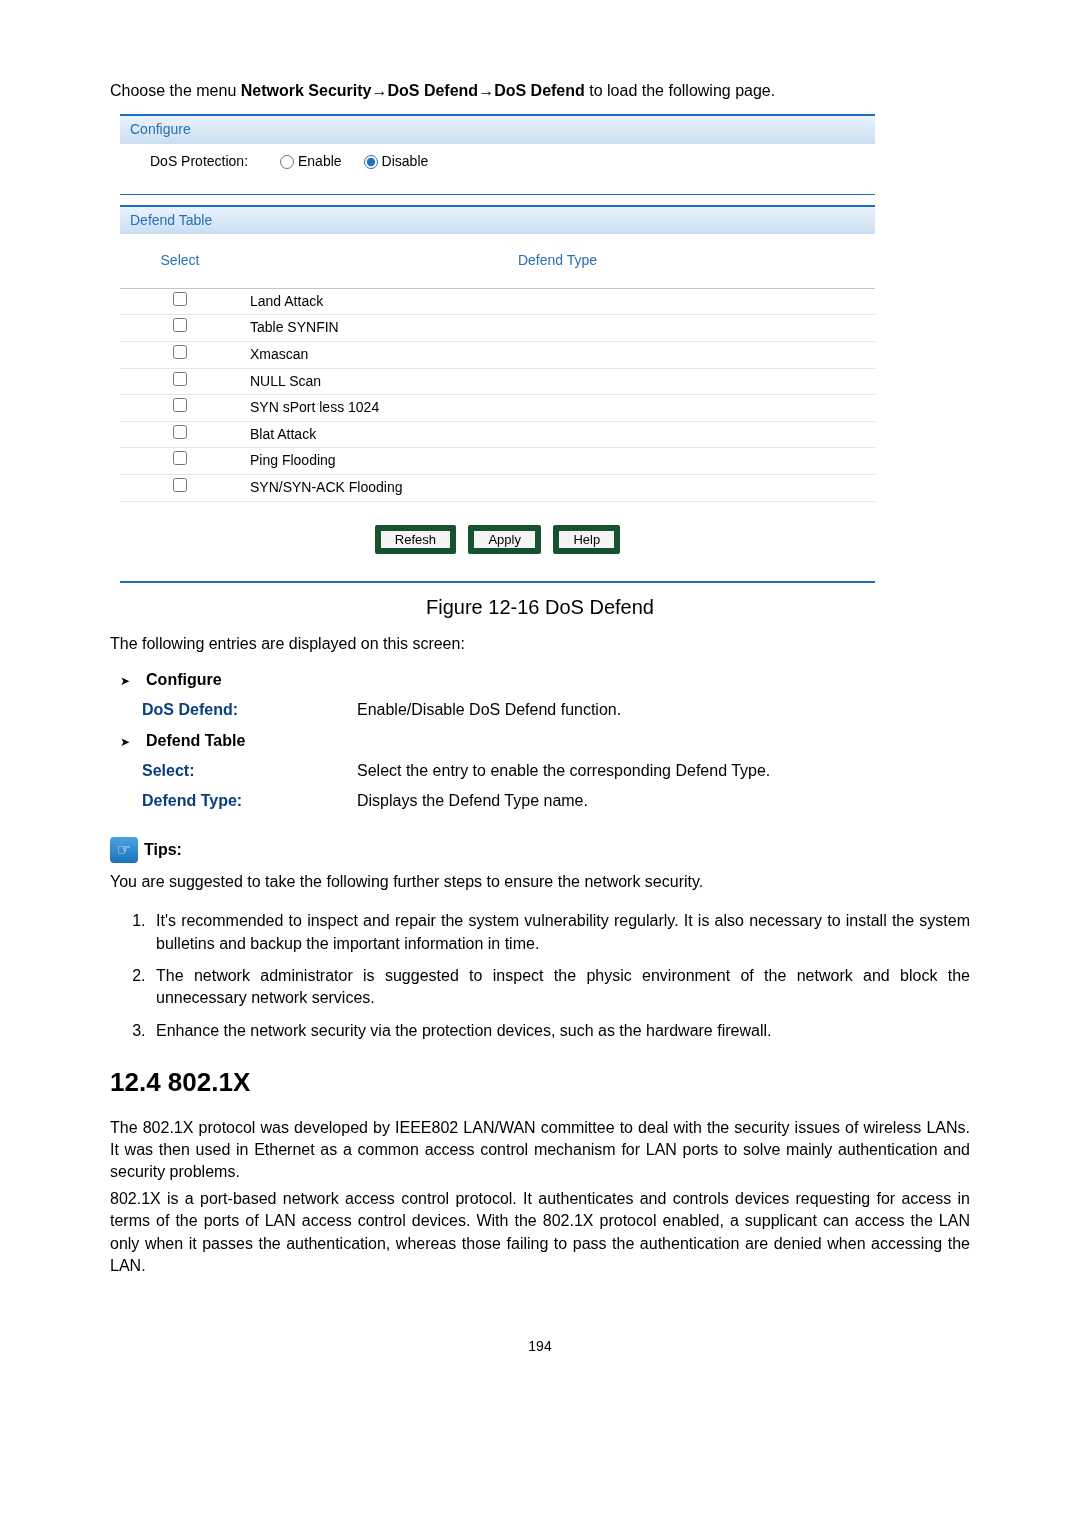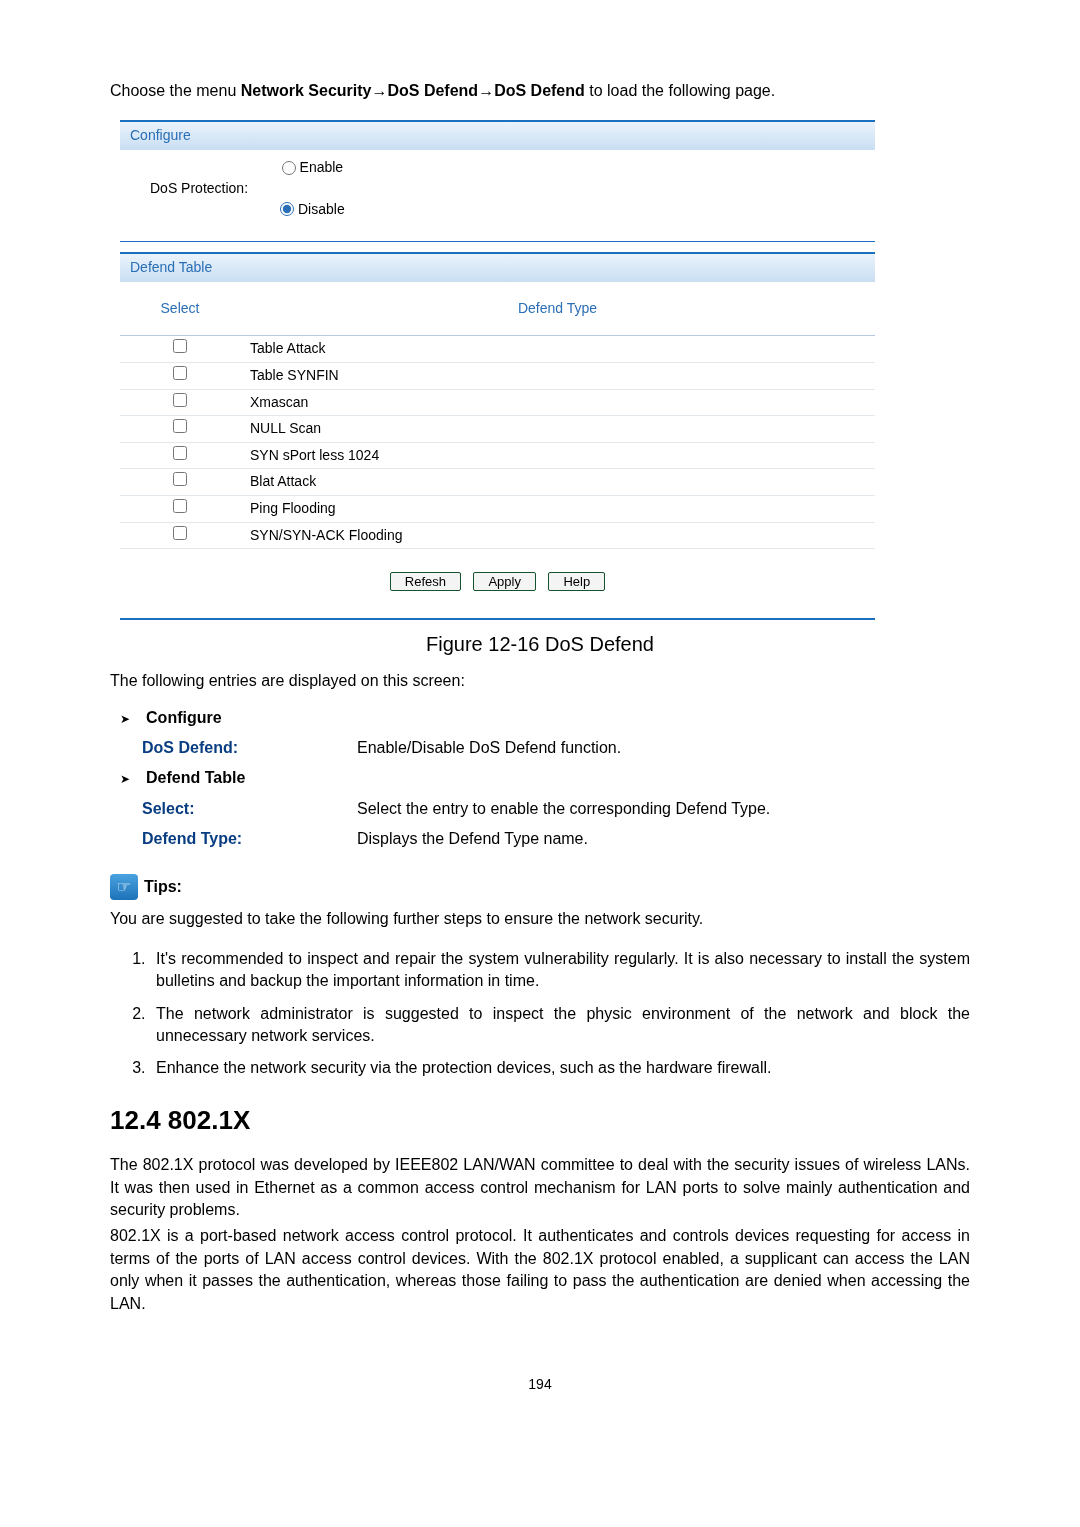--- a/index.html
+++ b/index.html
@@ -5,21 +5,21 @@
   * { box-sizing: border-box; margin: 0; padding: 0; }
   body {
     font-family: Arial, "Helvetica Neue", Helvetica, sans-serif;
     font-size: 16px;
     color: #000;
     background: #fff;
     width: 1080px;
     padding: 80px 110px 40px 110px;
     line-height: 1.4;
   }
-  .intro { margin-bottom: 18px; }
+  .intro { margin-bottom: 12px; }
   .strong { font-weight: bold; }
   .panel {
     border-top: 2px solid #1a6fbf;
     border-bottom: 1px solid #1a6fbf;
     padding-bottom: 14px;
     margin: 0 auto 10px 10px;
     width: 755px;
   }
   .panel-header {
     background: linear-gradient(#eaf3fc, #c9def2);
@@ -27,21 +27,21 @@
     font-size: 14px;
     padding: 4px 10px;
   }
   .row {
     display: flex;
     align-items: center;
     padding: 8px 30px;
     font-size: 14px;
   }
   .row label.lbl { width: 130px; display: inline-block; }
-  .radio-group { display: flex; align-items: center; gap: 22px; flex-direction: column; }
+  .radio-group { display: flex; align-items: center; gap: 22px; }
   .radio-item { display: flex; align-items: center; gap: 4px; }
   input[type=radio], input[type=checkbox] {
     width: 14px; height: 14px;
     accent-color: #2a6fb6;
   }
   .dtable { width: 100%; border-collapse: collapse; font-size: 14px; }
   .dtable th {
     color: #2a6fb6;
     font-weight: normal;
     padding: 17px 10px;
@@ -51,21 +51,21 @@
   .dtable td {
     padding: 3px 10px;
     border-bottom: 1px solid #e3e8ed;
   }
   .dtable td.sel { text-align: center; }
   .btn-row { text-align: center; padding-top: 10px; }
   button.ui {
     font-size: 13px;
     padding: 1px 14px;
     background: #f4f4f4;
-    border: 1px solid #14532d;
+    border: 6px solid #14532d;
     border-radius: 2px;
     margin: 13px 4px;
     cursor: pointer;
   }
   .caption { text-align: center; font-size: 20px; margin: 10px 0 12px 0; }
   .para { margin: 2px 0 14px 0; }
   .bullet-line { display: flex; align-items: flex-start; gap: 16px; margin: 8px 0 8px 10px; }
   .bullet-line .arrow { font-size: 12px; padding-top: 4px; }
   .bullet-line .btext { font-weight: bold; }
   .defrow { display: flex; margin: 8px 0 8px 32px; }
@@ -116,21 +116,21 @@
   <table class="dtable">
     <thead>
       <tr>
         <th class="sel">Select</th>
         <th>Defend Type</th>
       </tr>
     </thead>
     <tbody>
       <tr>
           <td class="sel"><input type="checkbox" style=""></td>
-          <td>Table Attack</td>
+          <td>Land Attack</td>
         </tr>
       <tr>
           <td class="sel"><input type="checkbox" style=""></td>
           <td>Table SYNFIN</td>
         </tr>
       <tr>
           <td class="sel"><input type="checkbox" style=""></td>
           <td>Xmascan</td>
         </tr>
       <tr>

